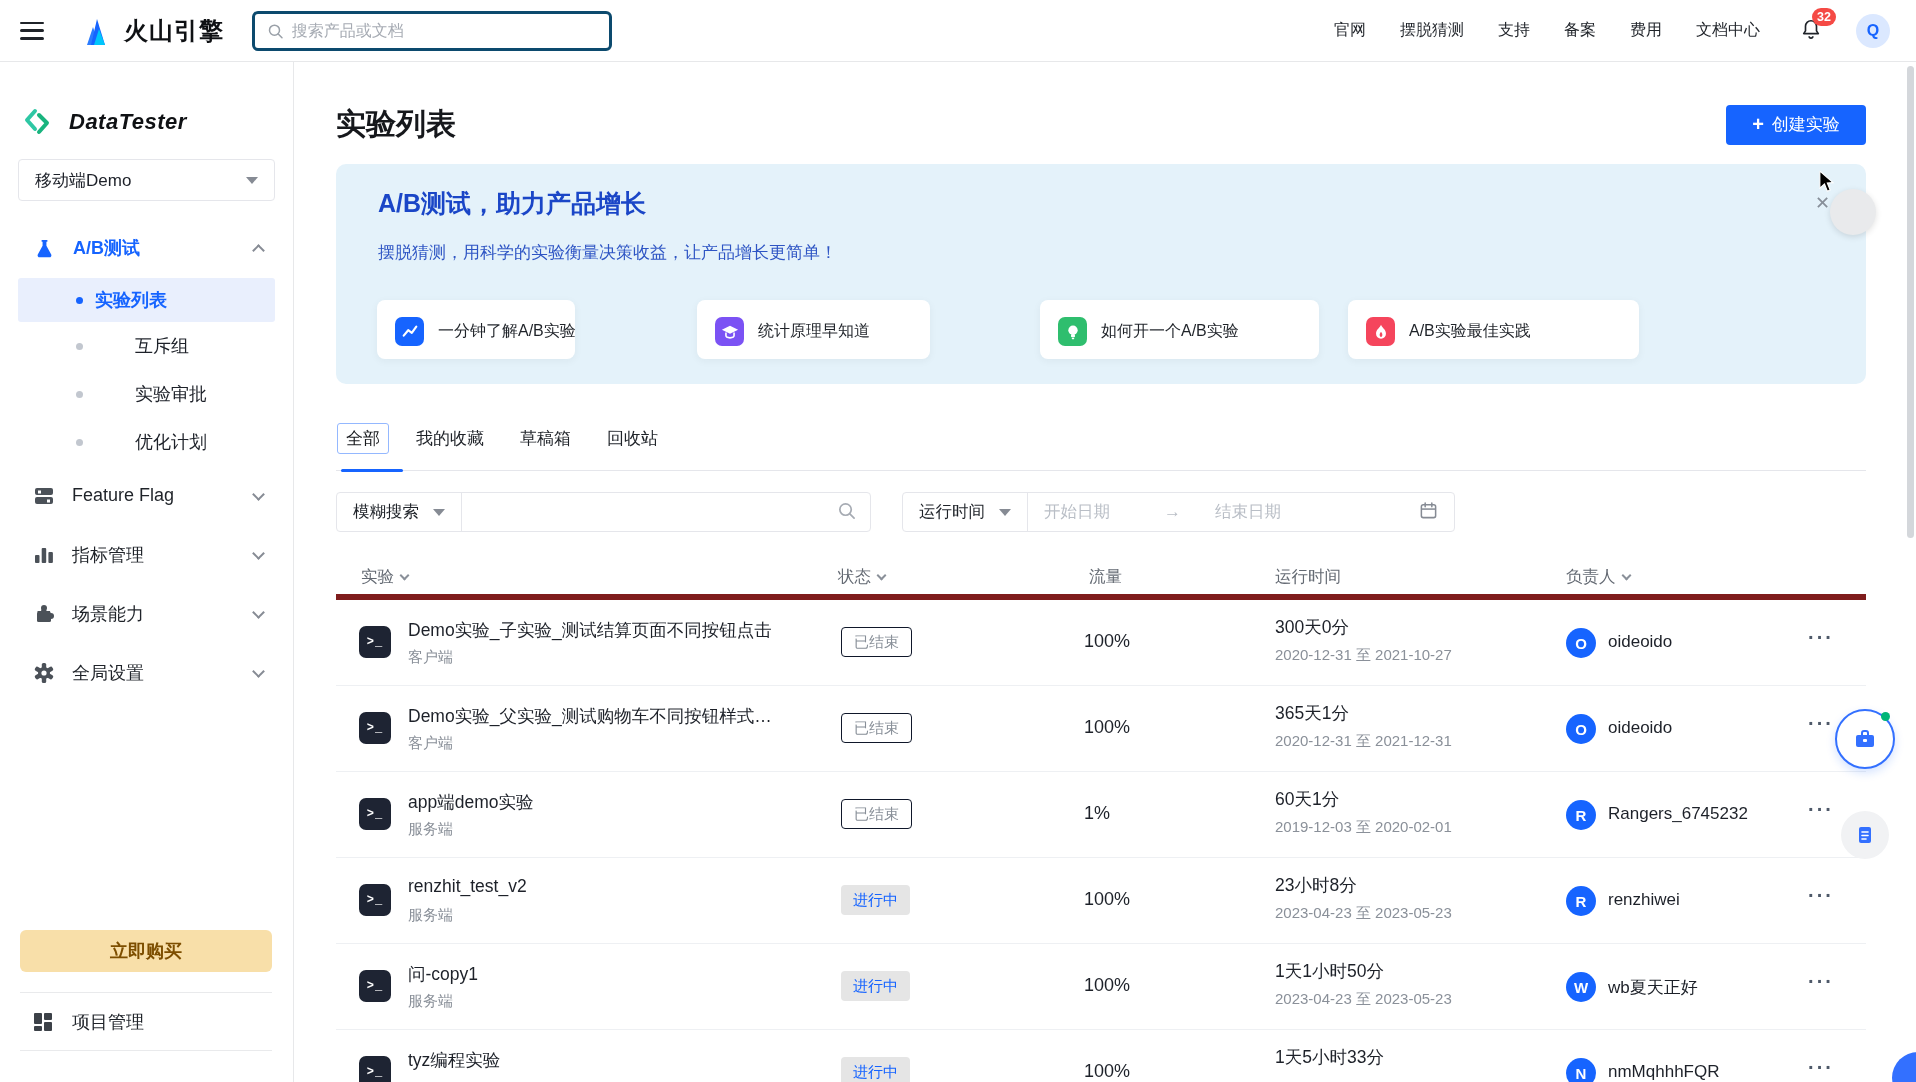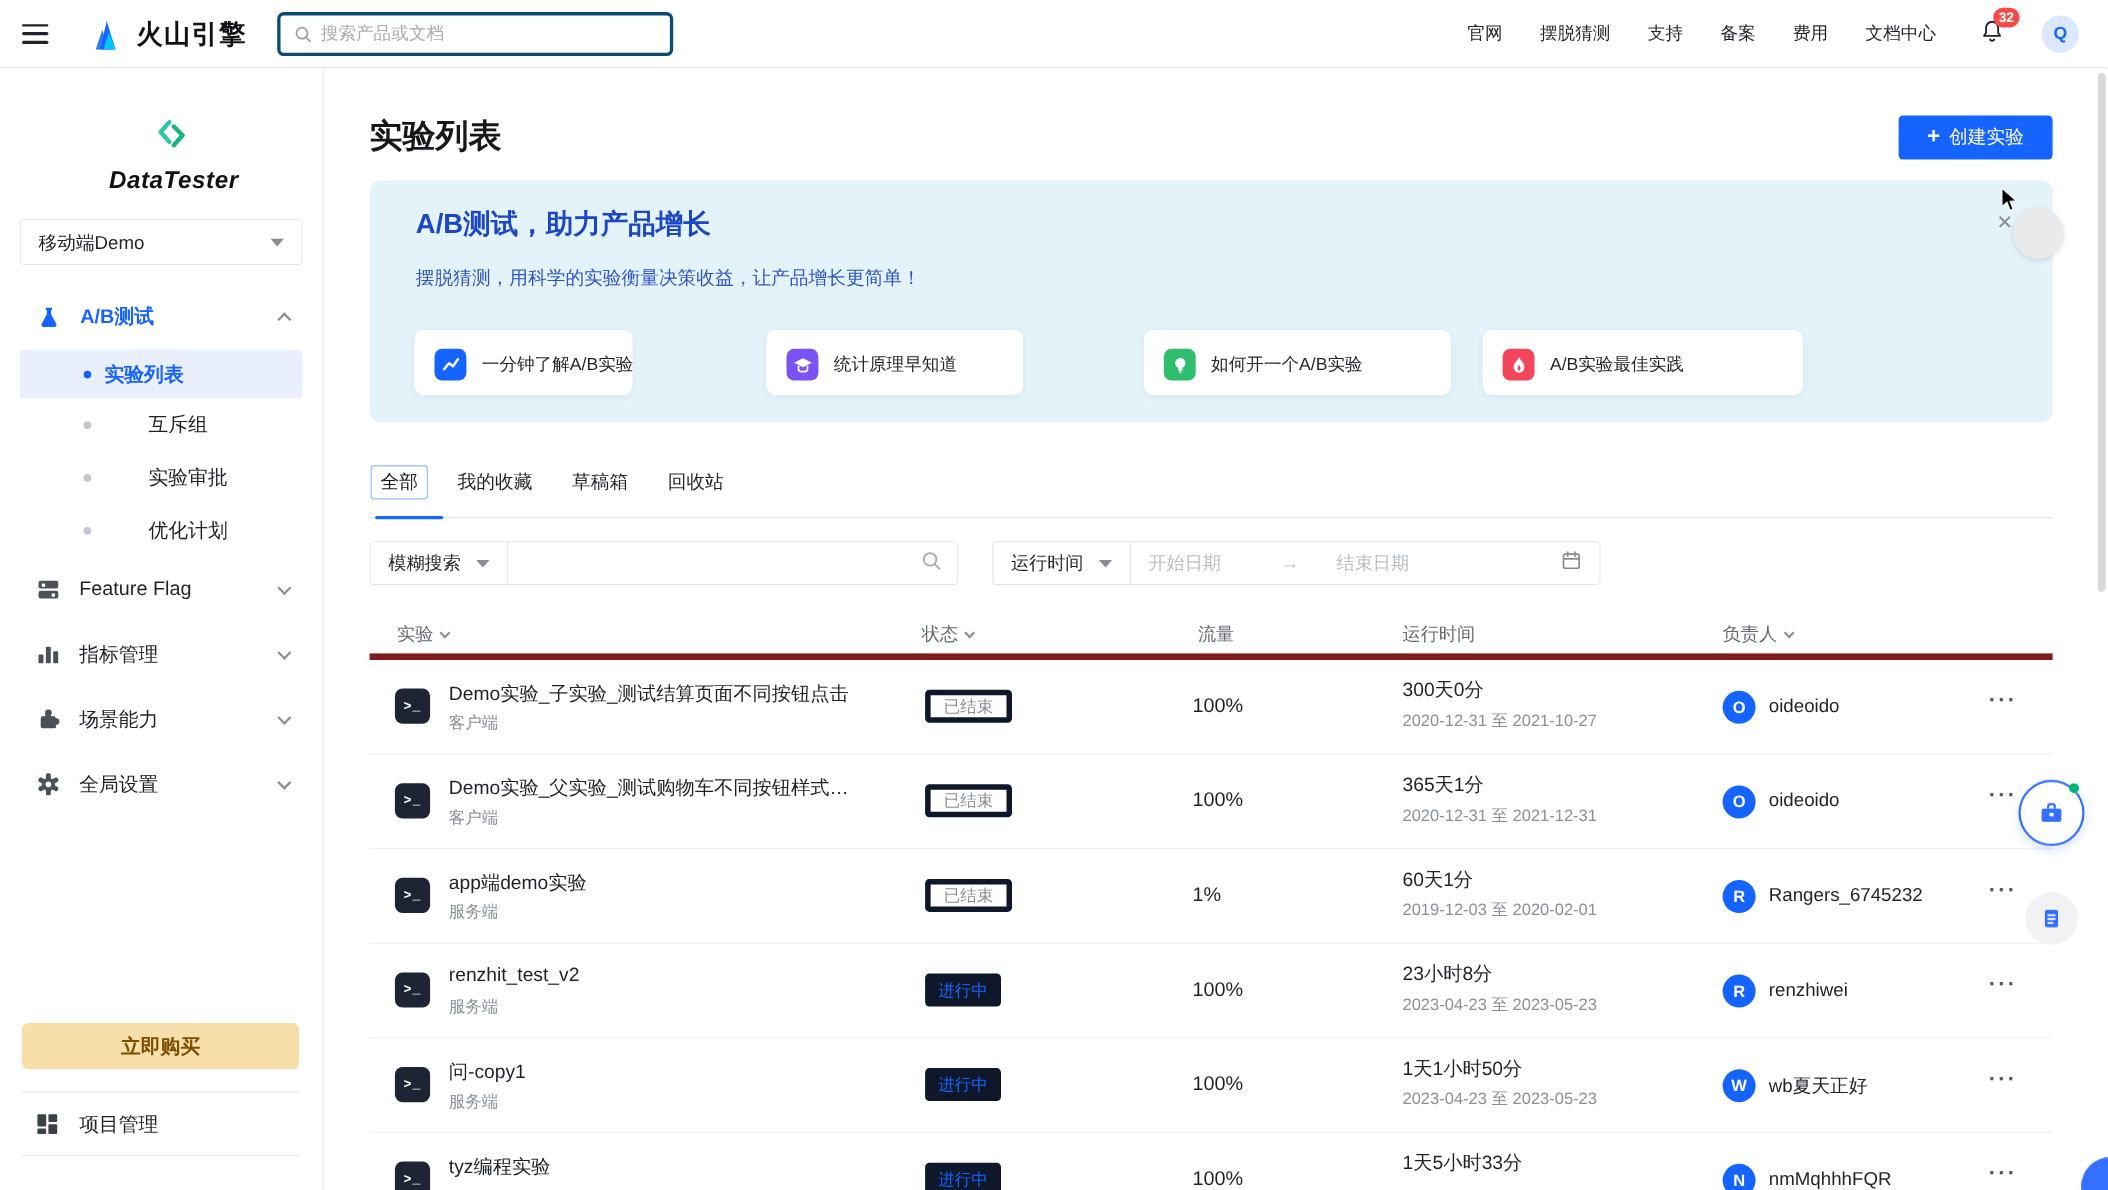--- a/index.html
+++ b/index.html
@@ -20,21 +20,21 @@
   .bell-wrap { position:relative; margin-left:6px; cursor:pointer;}
   .bell-badge { position:absolute; top:-10px; left:12px; background:#f54a45; color:#fff; font-size:12.5px; line-height:18px; padding:0 5px; border-radius:9px; font-weight:bold;}
   .avatar-q { width:34px; height:34px; border-radius:50%; background:#dbe8ff; color:#1664ff; font-weight:bold; font-size:16px; display:flex; align-items:center; justify-content:center; cursor:pointer;}
 
   
   .shell { display:flex; height:1020px;}
   .sidebar { width:294px; border-right:1px solid #e7e8ea; position:relative; background:#fff; flex:none;}
   .main { flex:1; position:relative; padding:0 50px 0 42px; overflow:hidden;}
 
   
-  .side-logo { display:flex; align-items:center; gap:14px; margin:45px 0 0 23px;flex-direction:column;}
+  .side-logo { display:flex; align-items:center; gap:14px; margin:45px 0 0 23px;}
   .side-logo-text { font-size:22px; font-weight:bold; font-style:italic; color:#0f1114; letter-spacing:0.5px;}
   .project-select { margin:22px 18px 0 18px; height:42px; border:1px solid #e5e6eb; border-radius:4px; display:flex; align-items:center; padding:0 16px; font-size:17px; cursor:pointer;}
   .tri-down { width:0; height:0; border-left:6px solid transparent; border-right:6px solid transparent; border-top:7px solid #868b94; margin-left:auto;}
   .menu-section { display:flex; align-items:center; margin:34px 18px 0 33px; height:26px; cursor:pointer;}
   .menu-section .label { font-size:18px; font-weight:bold; color:#1664ff; margin-left:17px;}
   .chev { width:9px; height:9px; border-right:2px solid #868b94; border-bottom:2px solid #868b94; display:inline-block;}
   .chev.up { transform:rotate(-135deg); margin-top:5px;}
   .chev.down { transform:rotate(45deg); margin-top:-3px;}
   .menu-section .chev { margin-left:auto; margin-right:12px;}
   .subitem { height:48px; display:flex; align-items:center; padding-left:116px; font-size:18px; color:#1d2129; cursor:pointer; position:relative;}
@@ -92,22 +92,22 @@
   
   .thead { position:relative; margin-top:24px; height:44px; border-bottom:6px solid #7f1d1d; font-size:16.5px; color:#646a73;}
   .th { position:absolute; top:10px; display:flex; align-items:center; gap:7px; cursor:pointer;}
   .th .chev { width:7px; height:7px; border-color:#8a9099; margin-top:-3px;}
   .th-exp{left:25px;} .th-status{left:502px;} .th-traffic{left:753px;} .th-dur{left:939px;} .th-owner{left:1230px;}
   .trow { position:relative; height:86px; border-bottom:1px solid #eef0f3;}
   .exp-icon { position:absolute; left:23px; top:26px; width:32px; height:32px; background:#1e2433; border-radius:7px; color:#fff; font-family:"Liberation Mono","DejaVu Sans Mono",monospace; font-size:12px; font-weight:bold; display:flex; align-items:center; justify-content:center; letter-spacing:1px;}
   .exp-name { position:absolute; left:72px; top:18px; font-size:17.5px; color:#1d2129; max-width:420px; white-space:nowrap; overflow:hidden; cursor:pointer;}
   .exp-type { position:absolute; left:72px; top:48px; font-size:15px; color:#8a9099;}
   .badge { position:absolute; left:505px; top:27px; height:30px; padding:0 12px; font-size:15px; border-radius:4px; display:flex; align-items:center;}
-  .badge.finished { border:5px solid #0f172a; color:#888f98; background:#fff;}
-  .badge.running { background:#0f172a; color:#1664ff;}
+  .badge.finished { border:1px solid #0f172a; color:#888f98; background:#fff;}
+  .badge.running { background:#e5e5e5; color:#1664ff;}
   .traffic { position:absolute; left:748px; top:31px; font-size:18px; color:#1d2129;}
   .dur { position:absolute; left:939px; top:15px; font-size:17.5px; color:#1d2129;}
   .range { position:absolute; left:939px; top:46px; font-size:15px; color:#8a9099;}
   .avatar { position:absolute; left:1230px; top:28px; width:30px; height:30px; border-radius:50%; background:#1664ff; color:#fff; font-size:15px; font-weight:bold; display:flex; align-items:center; justify-content:center;}
   .owner-name { position:absolute; left:1272px; top:32px; font-size:17px; color:#1d2129;}
   .more-btn { position:absolute; left:1472px; top:26px; font-size:20px; font-weight:bold; color:#4e5969; letter-spacing:2px; cursor:pointer;}
 
   
   .float1 { position:fixed; left:1835px; top:709px; width:60px; height:60px; border-radius:50%; background:#fff; border:2.5px solid #3370ff; box-shadow:0 4px 10px rgba(22,100,255,.18); display:flex; align-items:center; justify-content:center; cursor:pointer; z-index:9;}
   .float1 .gdot { position:absolute; right:3px; top:1px; width:9px; height:9px; border-radius:50%; background:#00b578;}

